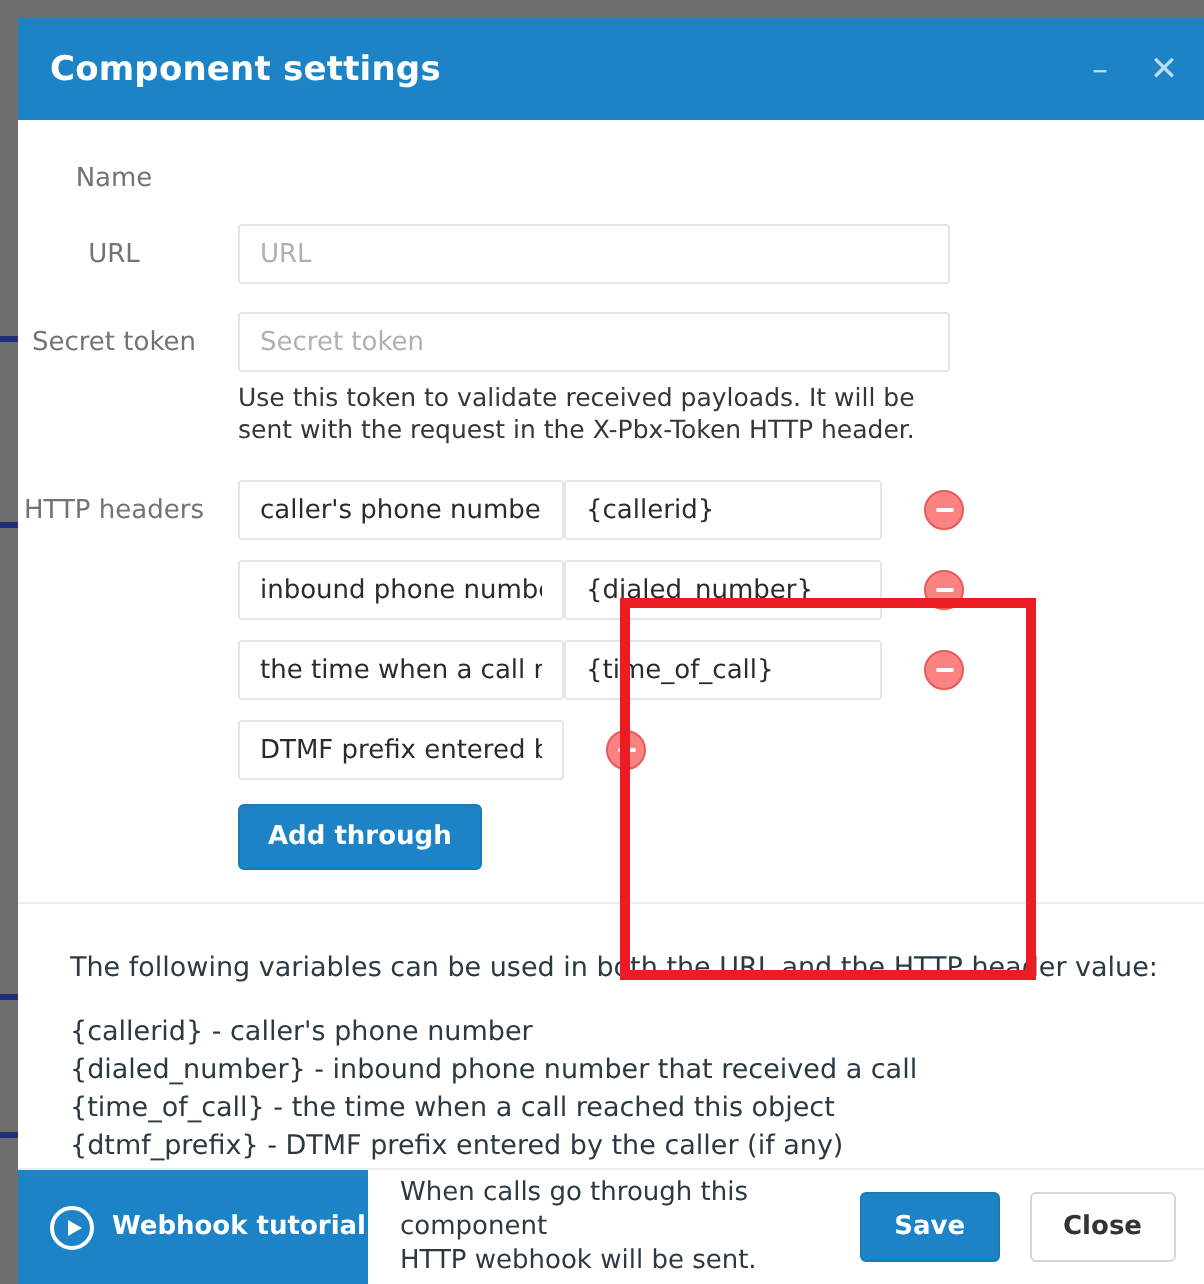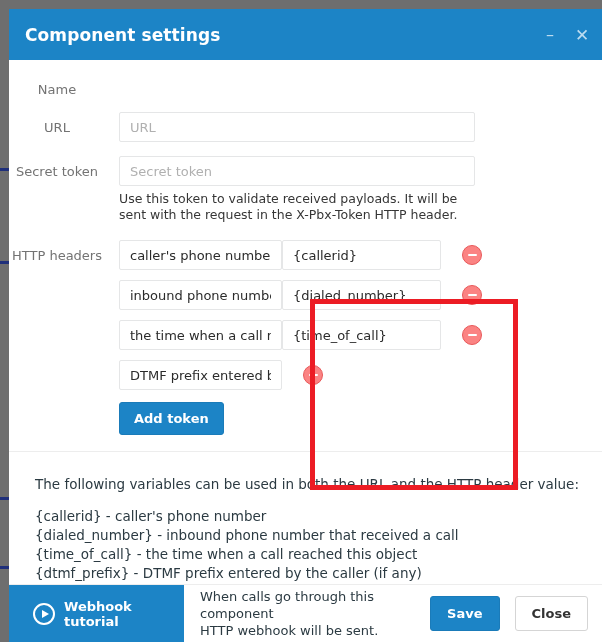--- a/index.html
+++ b/index.html
@@ -216,21 +216,21 @@
     background: #ffffff;
     display: flex;
     align-items: stretch;
   }
   .tutorial-btn {
     width: 175px;
     background: #1c84c6;
     display: flex;
     align-items: center;
     gap: 9px;
-    padding-left: 24px;
+    padding-left: 16px;
     box-sizing: border-box;
     cursor: pointer;
   }
   .play-circle {
     width: 22px;
     height: 22px;
     border-radius: 50%;
     border: 2px solid #ffffff;
     box-sizing: border-box;
     display: flex;
@@ -342,21 +342,21 @@
             </div>
           </div>
 
           <div class="header-row">
             <input class="txt hkey" type="text" value="DTMF prefix entered by the" style="">
             <div class="remove-btn">
               <div class="bar"></div>
             </div>
           </div>
 
-          <button class="btn btn-primary add-header-btn">Add token</button>
+          <button class="btn btn-primary add-header-btn">Add through</button>
         </div>
       </div>
 
       <div class="annot-box"></div>
     </div>
 
     <div class="divider"></div>
 
     <div class="vars-section">
       <div class="vars-intro">The following variables can be used in both the URL and the HTTP header value:</div>

